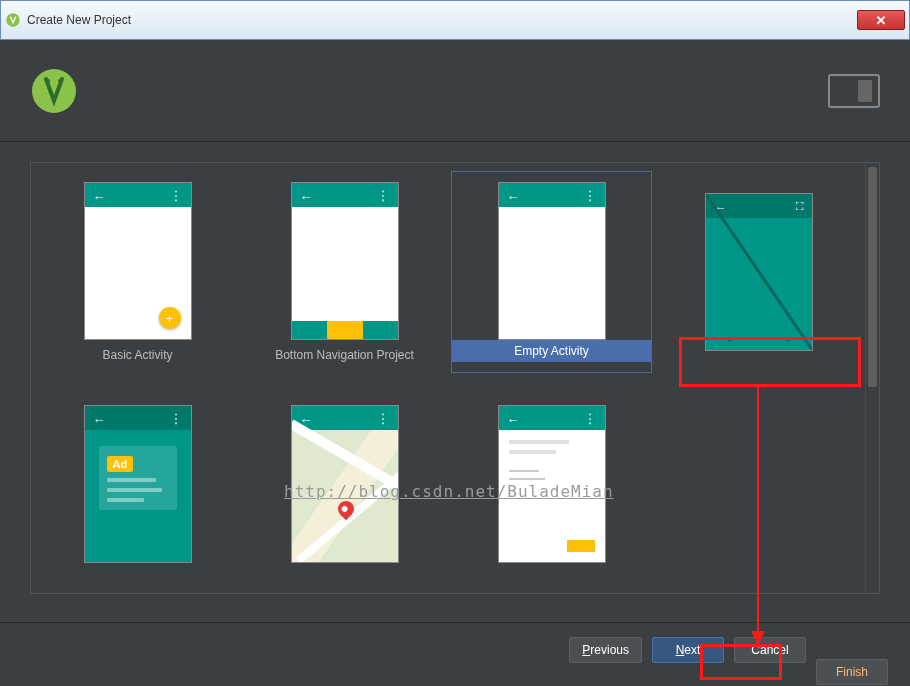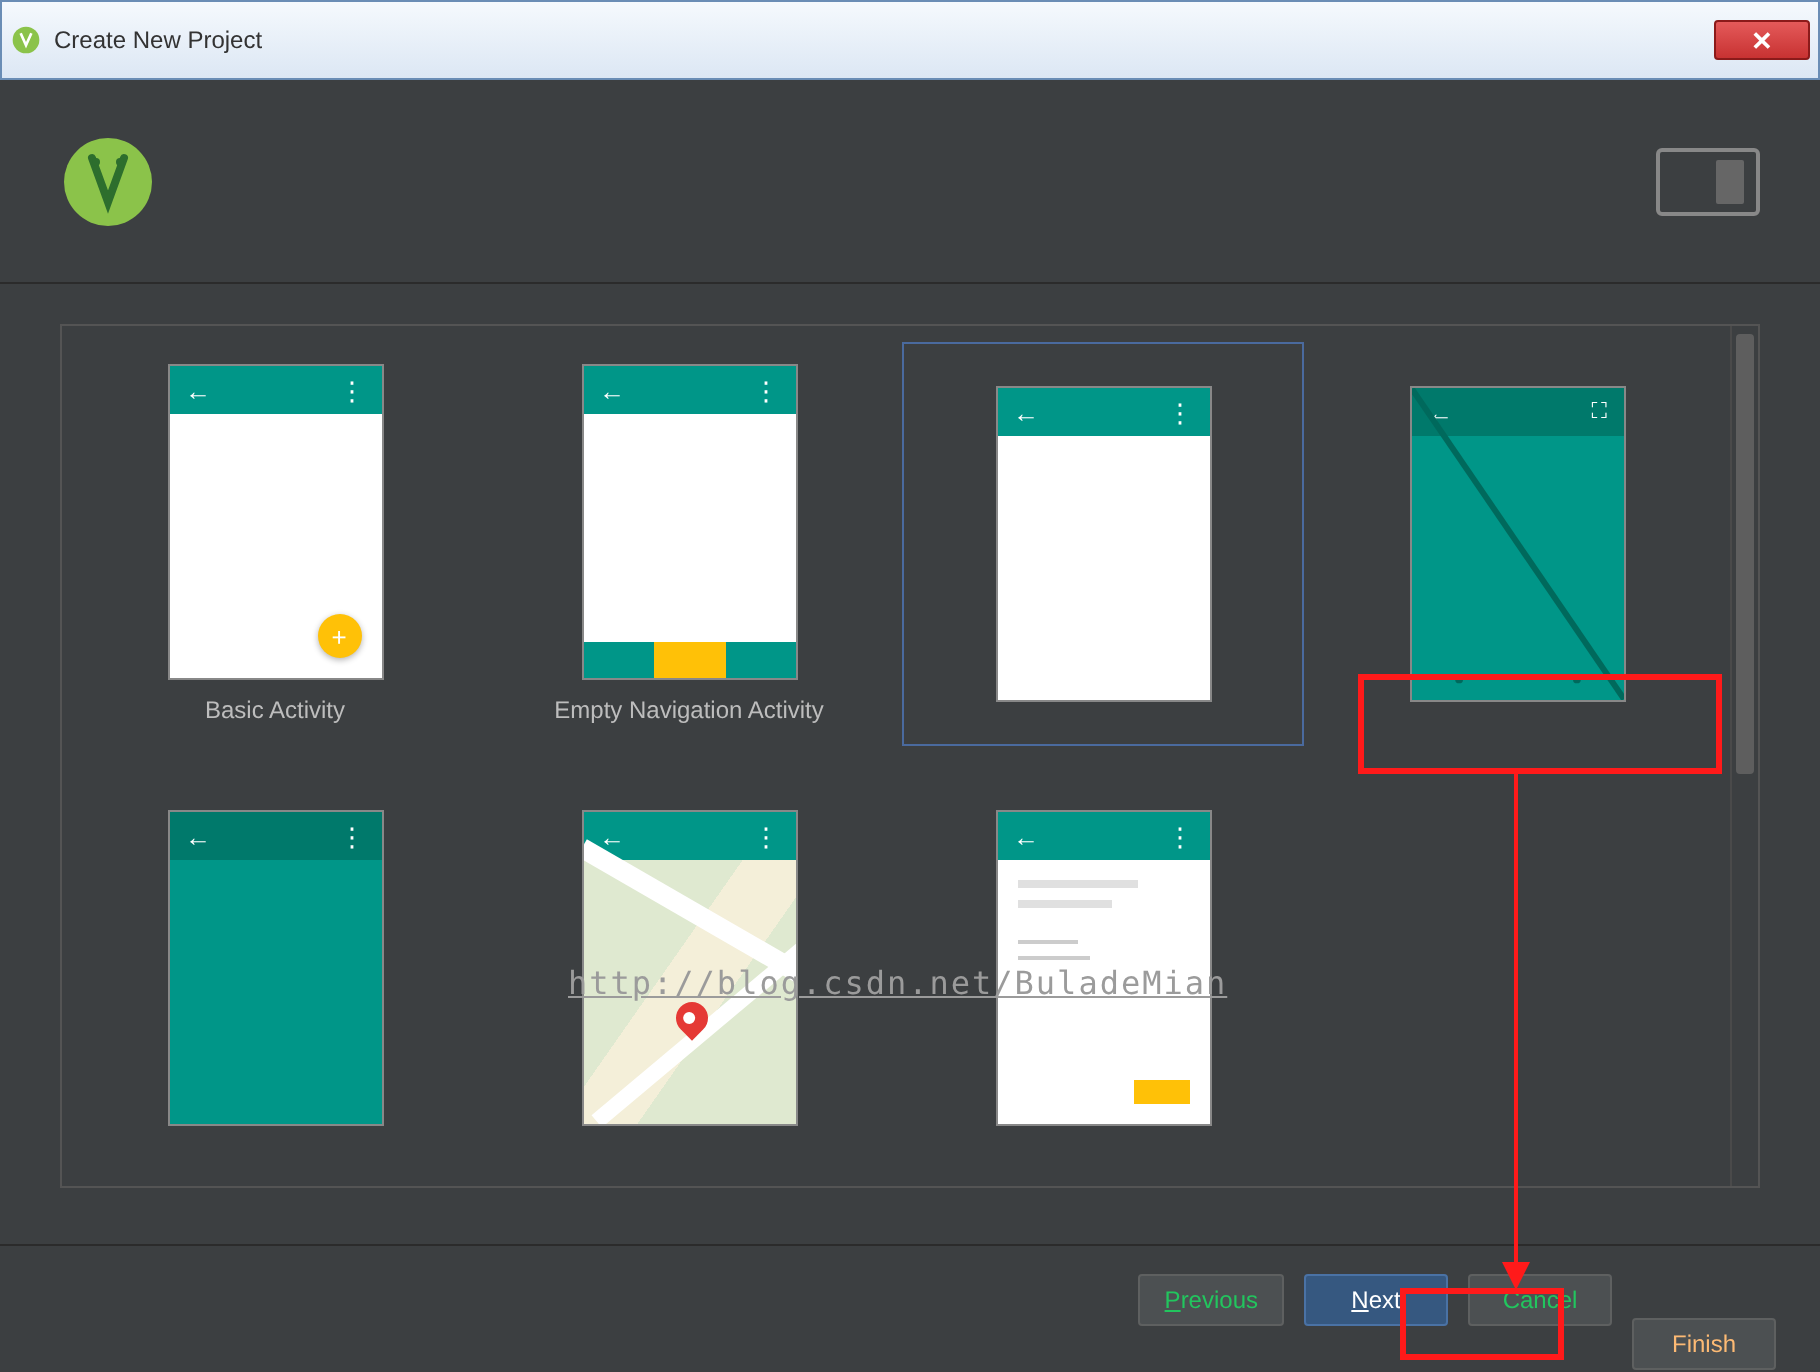--- a/index.html
+++ b/index.html
@@ -181,21 +181,21 @@
       align-items: center;
       justify-content: flex-end;
       padding: 0 22px;
       gap: 10px;
     }
     .btn {
       min-width: 72px;
       height: 26px;
       background: #4c5052;
       border: 1px solid #5e6060;
-      color: #22c55e;
+      color: #ffffff;
       font-size: 12px;
       padding: 0 12px;
       cursor: pointer;
       border-radius: 2px;
     }
     .btn.primary { background: #365880; border-color: #4a72a5; color:#fff; }
     .btn.disabled { color: #fdba74; cursor: default; margin-top: 44px; }
     .btn .ul { text-decoration: underline; }
     .annot-box { position:absolute; border:3px solid #ff1a1a; pointer-events:none; }
     .annot-arrow { position:absolute; pointer-events:none; }
@@ -248,30 +248,31 @@
       <div class="tile">
         <div class="tile-thumb">
           <div class="thumb-bar">
             <span>←</span>
             <span>⋮</span>
           </div>
           <div class="bottom-nav-bar">
             <div class="bottom-nav-active"></div>
           </div>
         </div>
-        <div class="tile-label">Empty Navigation Activity</div>
+        <div class="tile-label">Bottom Navigation Project</div>
       </div>
 
       <div class="tile selected">
         <div class="tile-thumb">
           <div class="thumb-bar">
             <span>←</span>
             <span>⋮</span>
           </div>
         </div>
+        <div class="tile-label-bar">Empty Activity</div>
       </div>
 
       <div class="tile">
         <div class="tile-thumb fullscreen-thumb">
           <div class="thumb-bar" style="background:#00796b">
             <span>←</span>
             <span style="font-size:11px">⛶</span>
           </div>
           <svg class="fullscreen-diag" viewBox="0 0 108 158">
             <line x1="0" y1="0" x2="108" y2="158" stroke="#00695c" stroke-width="3"></line>
@@ -279,20 +280,26 @@
             <circle cx="84" cy="148" r="2" fill="#00695c"></circle>
           </svg>
         </div>
       </div>
 
       <div class="tile">
         <div class="tile-thumb" style="background:#009688">
           <div class="thumb-bar" style="background:#00796b">
             <span>←</span>
             <span>⋮</span>
+          </div>
+          <div class="ad-card">
+            <span class="ad-badge">Ad</span>
+            <div class="ad-line" style="width:80%"></div>
+            <div class="ad-line" style="width:90%"></div>
+            <div class="ad-line" style="width:60%"></div>
           </div>
         </div>
       </div>
 
       <div class="tile">
         <div class="tile-thumb">
           <div class="thumb-bar">
             <span>←</span>
             <span>⋮</span>
           </div>

